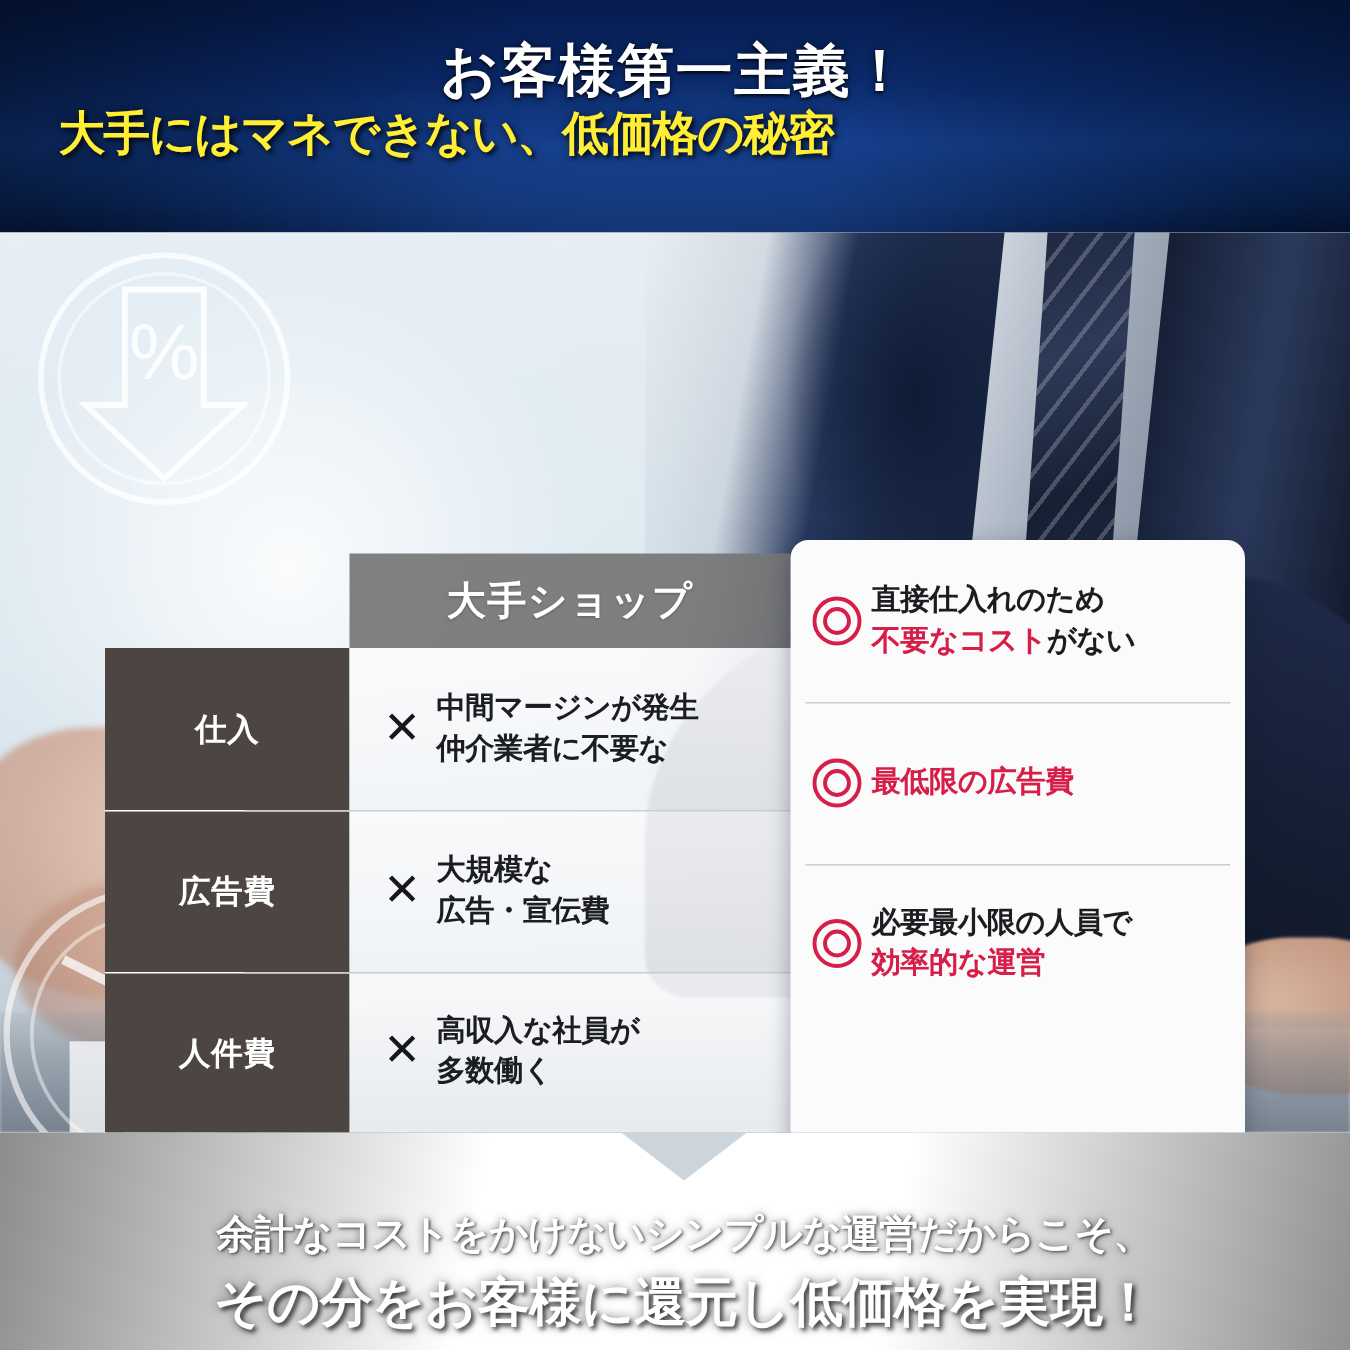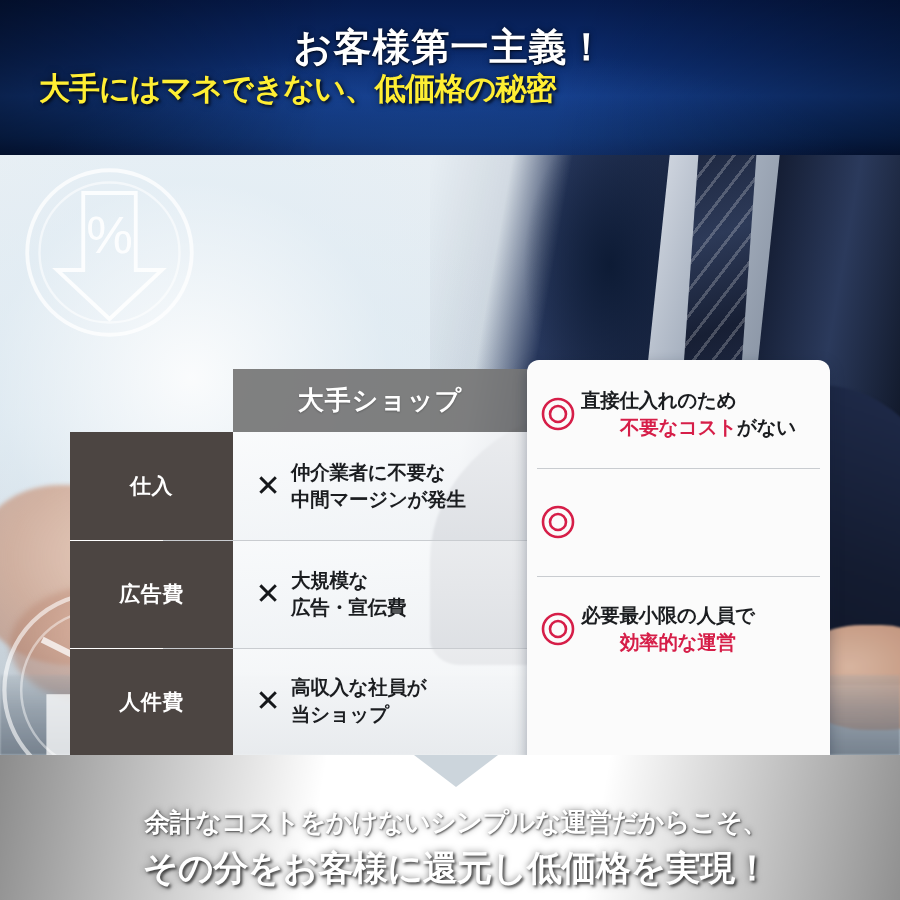--- a/index.html
+++ b/index.html
@@ -163,21 +163,21 @@
 
   .txt{font-size:19.5px;font-weight:bold;color:#1b1d20;line-height:1.38;letter-spacing:-.3px;}
 
   
   .card-blue .row{height:107.75px;background:transparent;}
   .card-blue .row + .row:before{left:10px;right:10px;}
   .card-blue .cell-body{
     background:transparent;padding-left:8px;width:100%;
   }
   .mark-o{display:block;width:34px;height:34px;margin:0 auto;}
-  .txt-red{color:#d61e48;margin-left:39px;}
+  .txt-red{color:#d61e48;}
 
   
   .footer{
     position:absolute;left:0;top:755px;width:900px;height:145px;
     background:
       radial-gradient(ellipse 520px 160px at 50% 30%, rgba(32,78,166,.7) 0%, rgba(0,0,0,0) 75%),
       linear-gradient(180deg,#123a8e 0%,#0f3versus 0%,#0e357f 30%,#0b2a66 65%,#061d4a 100%);
     overflow:hidden;
     padding-left:12px;
   }
@@ -256,22 +256,22 @@
 
         <div class="row">
           <div class="cell-label">
             <span>仕入</span>
           </div>
           <div class="cell-body">
             <div class="mark">
               <div class="mark-x">✕</div>
             </div>
             <div class="txt">
+              <div>中間マージンが発生</div>
               <div>仲介業者に不要な</div>
-              <div>中間マージンが発生</div>
             </div>
           </div>
         </div>
 
         <div class="row">
           <div class="cell-label">
             <span>広告費</span>
           </div>
           <div class="cell-body">
             <div class="mark">
@@ -287,21 +287,21 @@
         <div class="row">
           <div class="cell-label">
             <span>人件費</span>
           </div>
           <div class="cell-body">
             <div class="mark">
               <div class="mark-x">✕</div>
             </div>
             <div class="txt">
               <div>高収入な社員が</div>
-              <div>当ショップ</div>
+              <div>多数働く</div>
             </div>
           </div>
         </div>
 
       </div>
 
       <div class="card-blue">
 
         <div class="row">
           <div class="cell-body">
@@ -320,20 +320,21 @@
 
         <div class="row">
           <div class="cell-body">
             <div class="mark">
               <svg class="mark-o" viewBox="0 0 34 34">
                 <circle cx="17" cy="17" r="15" fill="none" stroke="#d61e48" stroke-width="2.6"></circle>
                 <circle cx="17" cy="17" r="8" fill="none" stroke="#d61e48" stroke-width="2.6"></circle>
               </svg>
             </div>
             <div class="txt">
+              <div><span class="txt-red">最低限の広告費</span><span></span></div>
             </div>
           </div>
         </div>
 
         <div class="row">
           <div class="cell-body">
             <div class="mark">
               <svg class="mark-o" viewBox="0 0 34 34">
                 <circle cx="17" cy="17" r="15" fill="none" stroke="#d61e48" stroke-width="2.6"></circle>
                 <circle cx="17" cy="17" r="8" fill="none" stroke="#d61e48" stroke-width="2.6"></circle>

